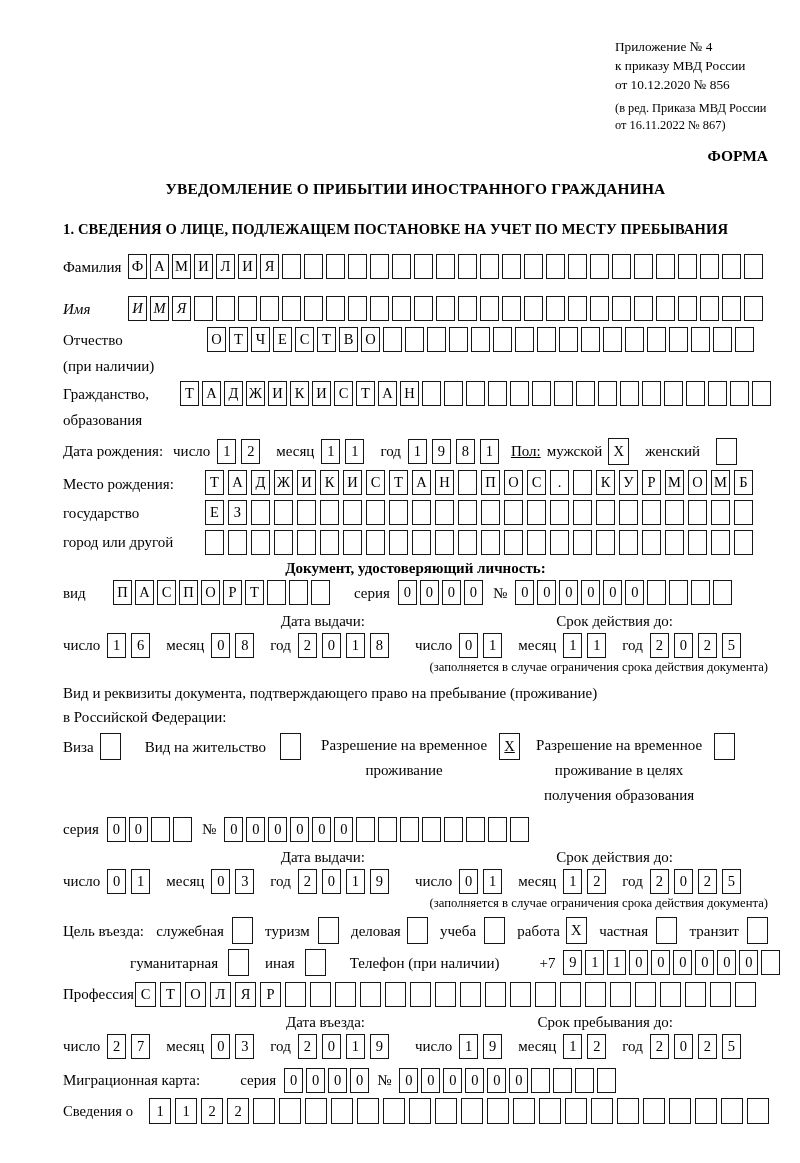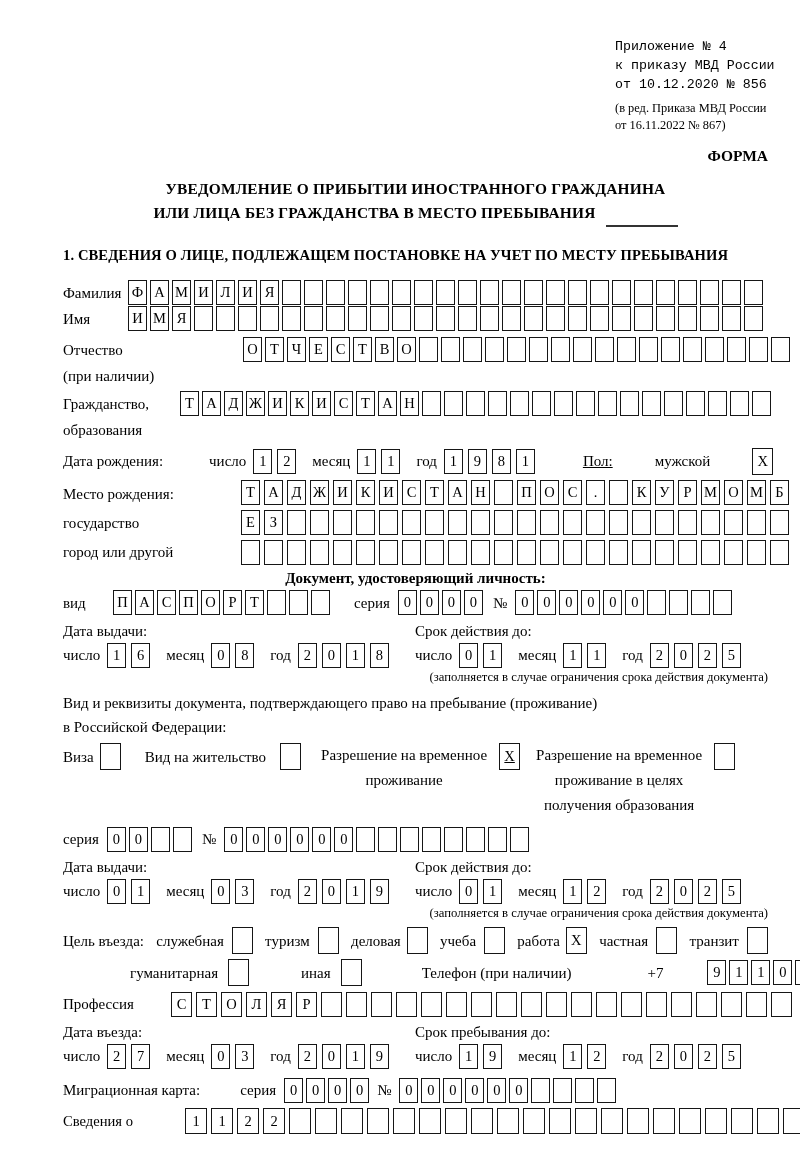--- a/index.html
+++ b/index.html
@@ -4,21 +4,21 @@
 <style>
   html,body { margin:0; padding:0; background:#ffffff; }
   .page {
     width:800px; height:1163px; box-sizing:border-box;
     padding:38px 32px 0 63px;
     font-family:"Liberation Serif", serif; color:#000; background:#fff;
     overflow:hidden; position:relative;
   }
   
   .appendix { margin-left:552px; white-space:nowrap; }
-  .appendix-lines { font-size:13.3px; line-height:1.42;font-family:Liberation Mono, monospace; }
+  .appendix-lines { font-size:13.3px; line-height:1.42; }
   .amendment-lines { font-size:12.4px; line-height:1.42; margin-top:5px; }
   .form-label { font-weight:bold; font-size:15.5px; text-align:right; margin-top:12px; }
   
   .title { text-align:center; font-weight:bold; font-size:15.4px; line-height:1.55; margin-top:12px; letter-spacing:0.2px; }
   .blank { display:inline-block; width:72px; border-bottom:2px solid #333; margin-left:10px; }
   .sec { font-weight:bold; font-size:14.6px; margin-top:20px; letter-spacing:0.1px; white-space:nowrap; }
   
   .row { display:flex; align-items:flex-start; }
   .ai-center { align-items:center; }
   .lbl { font-size:15px; line-height:26px; white-space:nowrap; }
@@ -37,35 +37,35 @@
   .box .cell { width:21px; min-width:21px; height:27px; }
   
   .dategroup { display:inline-flex; align-items:center; }
   .dategroup .cells { gap:5px; }
   .dg-lbl { font-size:15px; margin:0 7px 0 16px; white-space:nowrap; }
   .dg-lbl.first { margin-left:0;text-align:center; }
   .indent .dg-lbl.first { margin-left:10px; }
   .dates { display:flex; margin-top:7px; }
   .dcol.left { width:352px; flex:none; }
   .dcol.right { flex:1; }
-  .dhead { font-size:15px; text-align:left; margin-bottom:3px; }
+  .dhead { font-size:15px; text-align:right; margin-bottom:3px; }
   .dcol.left .dhead { padding-right:50px; }
   .dcol.right .dhead { padding-right:95px; }
   .note-right { text-align:right; font-size:12.7px; margin-top:2px; }
   .center-bold { text-align:center; font-weight:bold; font-size:15px; }
   .intro { font-size:15px; line-height:1.65; }
   .opt2 { display:inline-block; text-align:center; font-size:15px; line-height:25px; }
   .pair { display:inline-flex; align-items:center; }
   .pair.top { align-items:flex-start; }
   .bp-labels { width:142px; flex:none; font-size:15px; line-height:29px; white-space:nowrap; }
   .bp-rows { display:flex; flex-direction:column; gap:5px; }
   .rep-labels { width:86px; flex:none; font-size:14.6px; line-height:27.5px; white-space:nowrap; }
   .rep-rows { display:flex; flex-direction:column; gap:6px; }
   
-  .mt2{margin-top:2px;} .mt3{margin-top:3px;} .mt4{margin-top:0;} .mt5{margin-top:5px;gap:36px;}
+  .mt2{margin-top:2px;} .mt3{margin-top:3px;} .mt4{margin-top:16px;font-style:italic;} .mt5{margin-top:5px;}
   .mt6{margin-top:6px;} .mt8{margin-top:8px;} .mt16{margin-top:16px;}
   .ml6{margin-left:6px;} .ml8{margin-left:8px;} .ml10{margin-left:10px;} .ml12{margin-left:12px;text-decoration:underline;}
   .ml14{margin-left:14px;} .ml16{margin-left:16px;} .ml20{margin-left:20px;} .ml24{margin-left:24px;}
   .ml40{margin-left:40px;} .ml67{margin-left:67px;} .mr8{margin-right:8px;}
   .spread { justify-content:space-between; width:100%; }
 </style>
 </head>
 <body>
 
 <div class="page">
@@ -78,21 +78,20 @@
     </div>
     <div class="amendment-lines">
       <div>(в ред. Приказа МВД России</div>
       <div>от 16.11.2022 № 867)</div>
     </div>
     <div class="form-label">ФОРМА</div>
   </div>
 
   <div class="title">
     <div>УВЕДОМЛЕНИЕ О ПРИБЫТИИ ИНОСТРАННОГО ГРАЖДАНИНА</div>
-    <div><span>ИЛИ ЛИЦА БЕЗ ГРАЖДАНСТВА В МЕСТО ПРЕБЫВАНИЯ</span><span class="blank">&nbsp;</span></div>
   </div>
 
   <div class="sec">1. СВЕДЕНИЯ О ЛИЦЕ, ПОДЛЕЖАЩЕМ ПОСТАНОВКЕ НА УЧЕТ ПО МЕСТУ ПРЕБЫВАНИЯ</div>
 
   <div class="row mt16">
     <span class="lbl w65">Фамилия</span>
     <span class="cells">
         <span class="cell">Ф</span>
         <span class="cell">А</span>
         <span class="cell">М</span>

